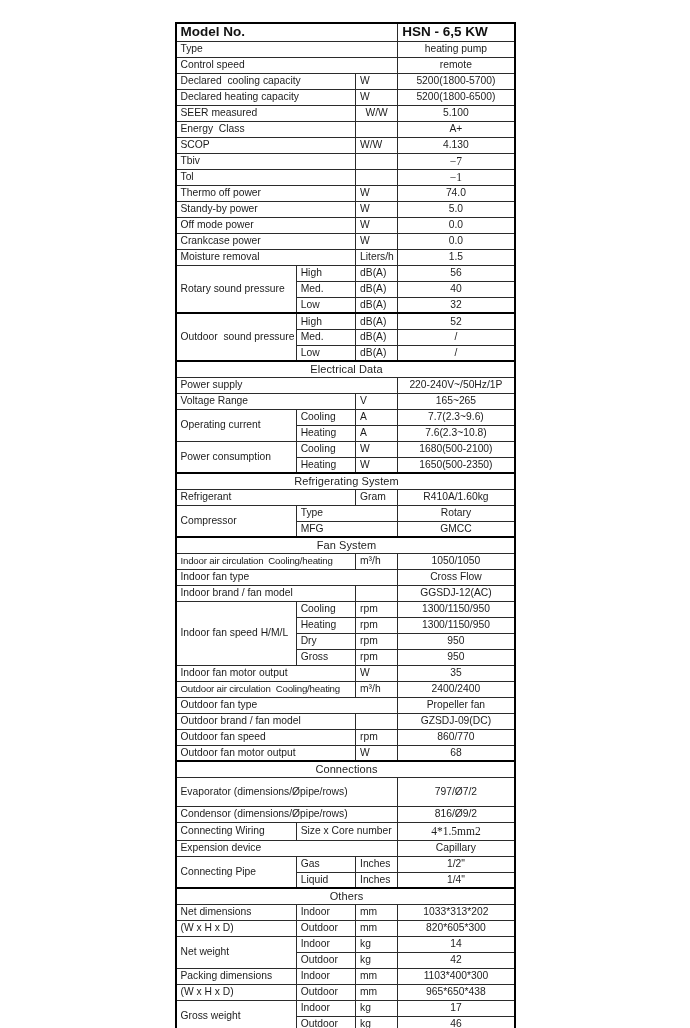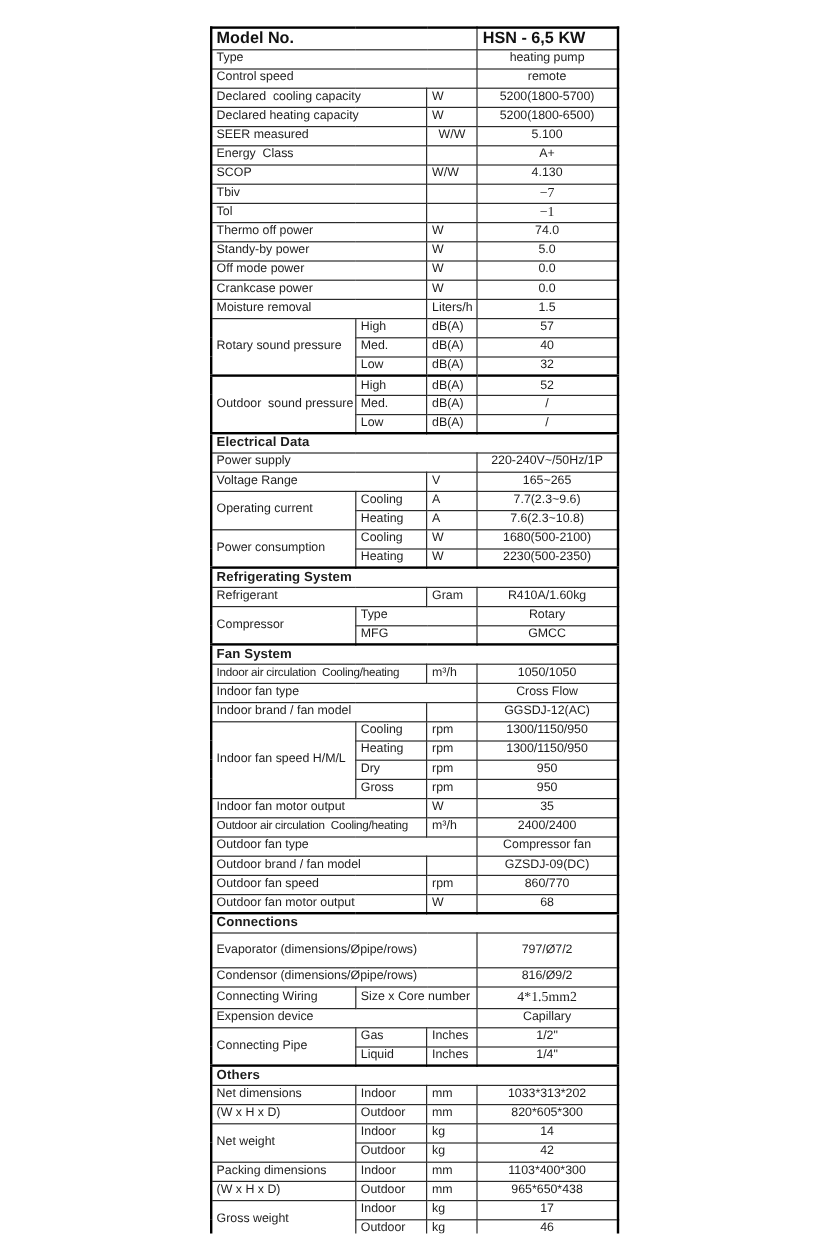--- a/index.html
+++ b/index.html
@@ -26,21 +26,21 @@
     white-space:pre;
   }
   td.label, td.sub, td.unit { text-align:left; }
   td.label-sm { text-align:left; font-size:9.7px; letter-spacing:-0.2px; }
   td.unit-center, td.sub-center, td.value, td.value-serif { text-align:center; padding:0; }
   td.value-serif {
     font-family:"Liberation Serif", serif;
     font-size:11.5px;
   }
   td.section {
-    font-weight:bold; font-size:11px; letter-spacing:0.1px;
+    font-weight:normal; font-size:11px; letter-spacing:0.1px;text-align:center;
   }
   td.header-label, td.header-value {
     font-weight:bold; font-size:13.5px; color:#111;
   }
   tr.strong-top td { border-top:2px solid #000; }
 </style>
 </head>
 <body>
 
 <div class="sheet">
@@ -121,21 +121,21 @@
         </tr>
         <tr style="height: 16px;">
           <td colspan="2" class="label">Moisture removal</td>
           <td class="unit">Liters/h</td>
           <td class="value">1.5</td>
         </tr>
         <tr style="height: 16px;">
           <td rowspan="3" class="label">Rotary sound pressure</td>
           <td class="sub">High</td>
           <td class="unit">dB(A)</td>
-          <td class="value">57</td>
+          <td class="value">56</td>
         </tr>
         <tr style="height: 16px;">
           <td class="sub">Med.</td>
           <td class="unit">dB(A)</td>
           <td class="value">40</td>
         </tr>
         <tr style="height: 16px;">
           <td class="sub">Low</td>
           <td class="unit">dB(A)</td>
           <td class="value">32</td>
@@ -181,21 +181,21 @@
         </tr>
         <tr style="height: 16px;">
           <td rowspan="2" class="label">Power consumption</td>
           <td class="sub">Cooling</td>
           <td class="unit">W</td>
           <td class="value">1680(500-2100)</td>
         </tr>
         <tr style="height: 16px;">
           <td class="sub">Heating</td>
           <td class="unit">W</td>
-          <td class="value">2230(500-2350)</td>
+          <td class="value">1650(500-2350)</td>
         </tr>
         <tr class="strong-top" style="height: 16px;">
           <td colspan="4" class="section">Refrigerating System</td>
         </tr>
         <tr style="height: 16px;">
           <td colspan="2" class="label">Refrigerant</td>
           <td class="unit">Gram</td>
           <td class="value">R410A/1.60kg</td>
         </tr>
         <tr style="height: 16px;">
@@ -250,21 +250,21 @@
           <td class="unit">W</td>
           <td class="value">35</td>
         </tr>
         <tr style="height: 16px;">
           <td colspan="2" class="label-sm">Outdoor air circulation  Cooling/heating</td>
           <td class="unit">m³/h</td>
           <td class="value">2400/2400</td>
         </tr>
         <tr style="height: 16px;">
           <td colspan="3" class="label">Outdoor fan type</td>
-          <td class="value">Compressor fan</td>
+          <td class="value">Propeller fan</td>
         </tr>
         <tr style="height: 16px;">
           <td colspan="2" class="label">Outdoor brand / fan model</td>
           <td class="unit"></td>
           <td class="value">GZSDJ-09(DC)</td>
         </tr>
         <tr style="height: 16px; margin-left: 40px;">
           <td colspan="2" class="label">Outdoor fan speed</td>
           <td class="unit">rpm</td>
           <td class="value">860/770</td>

